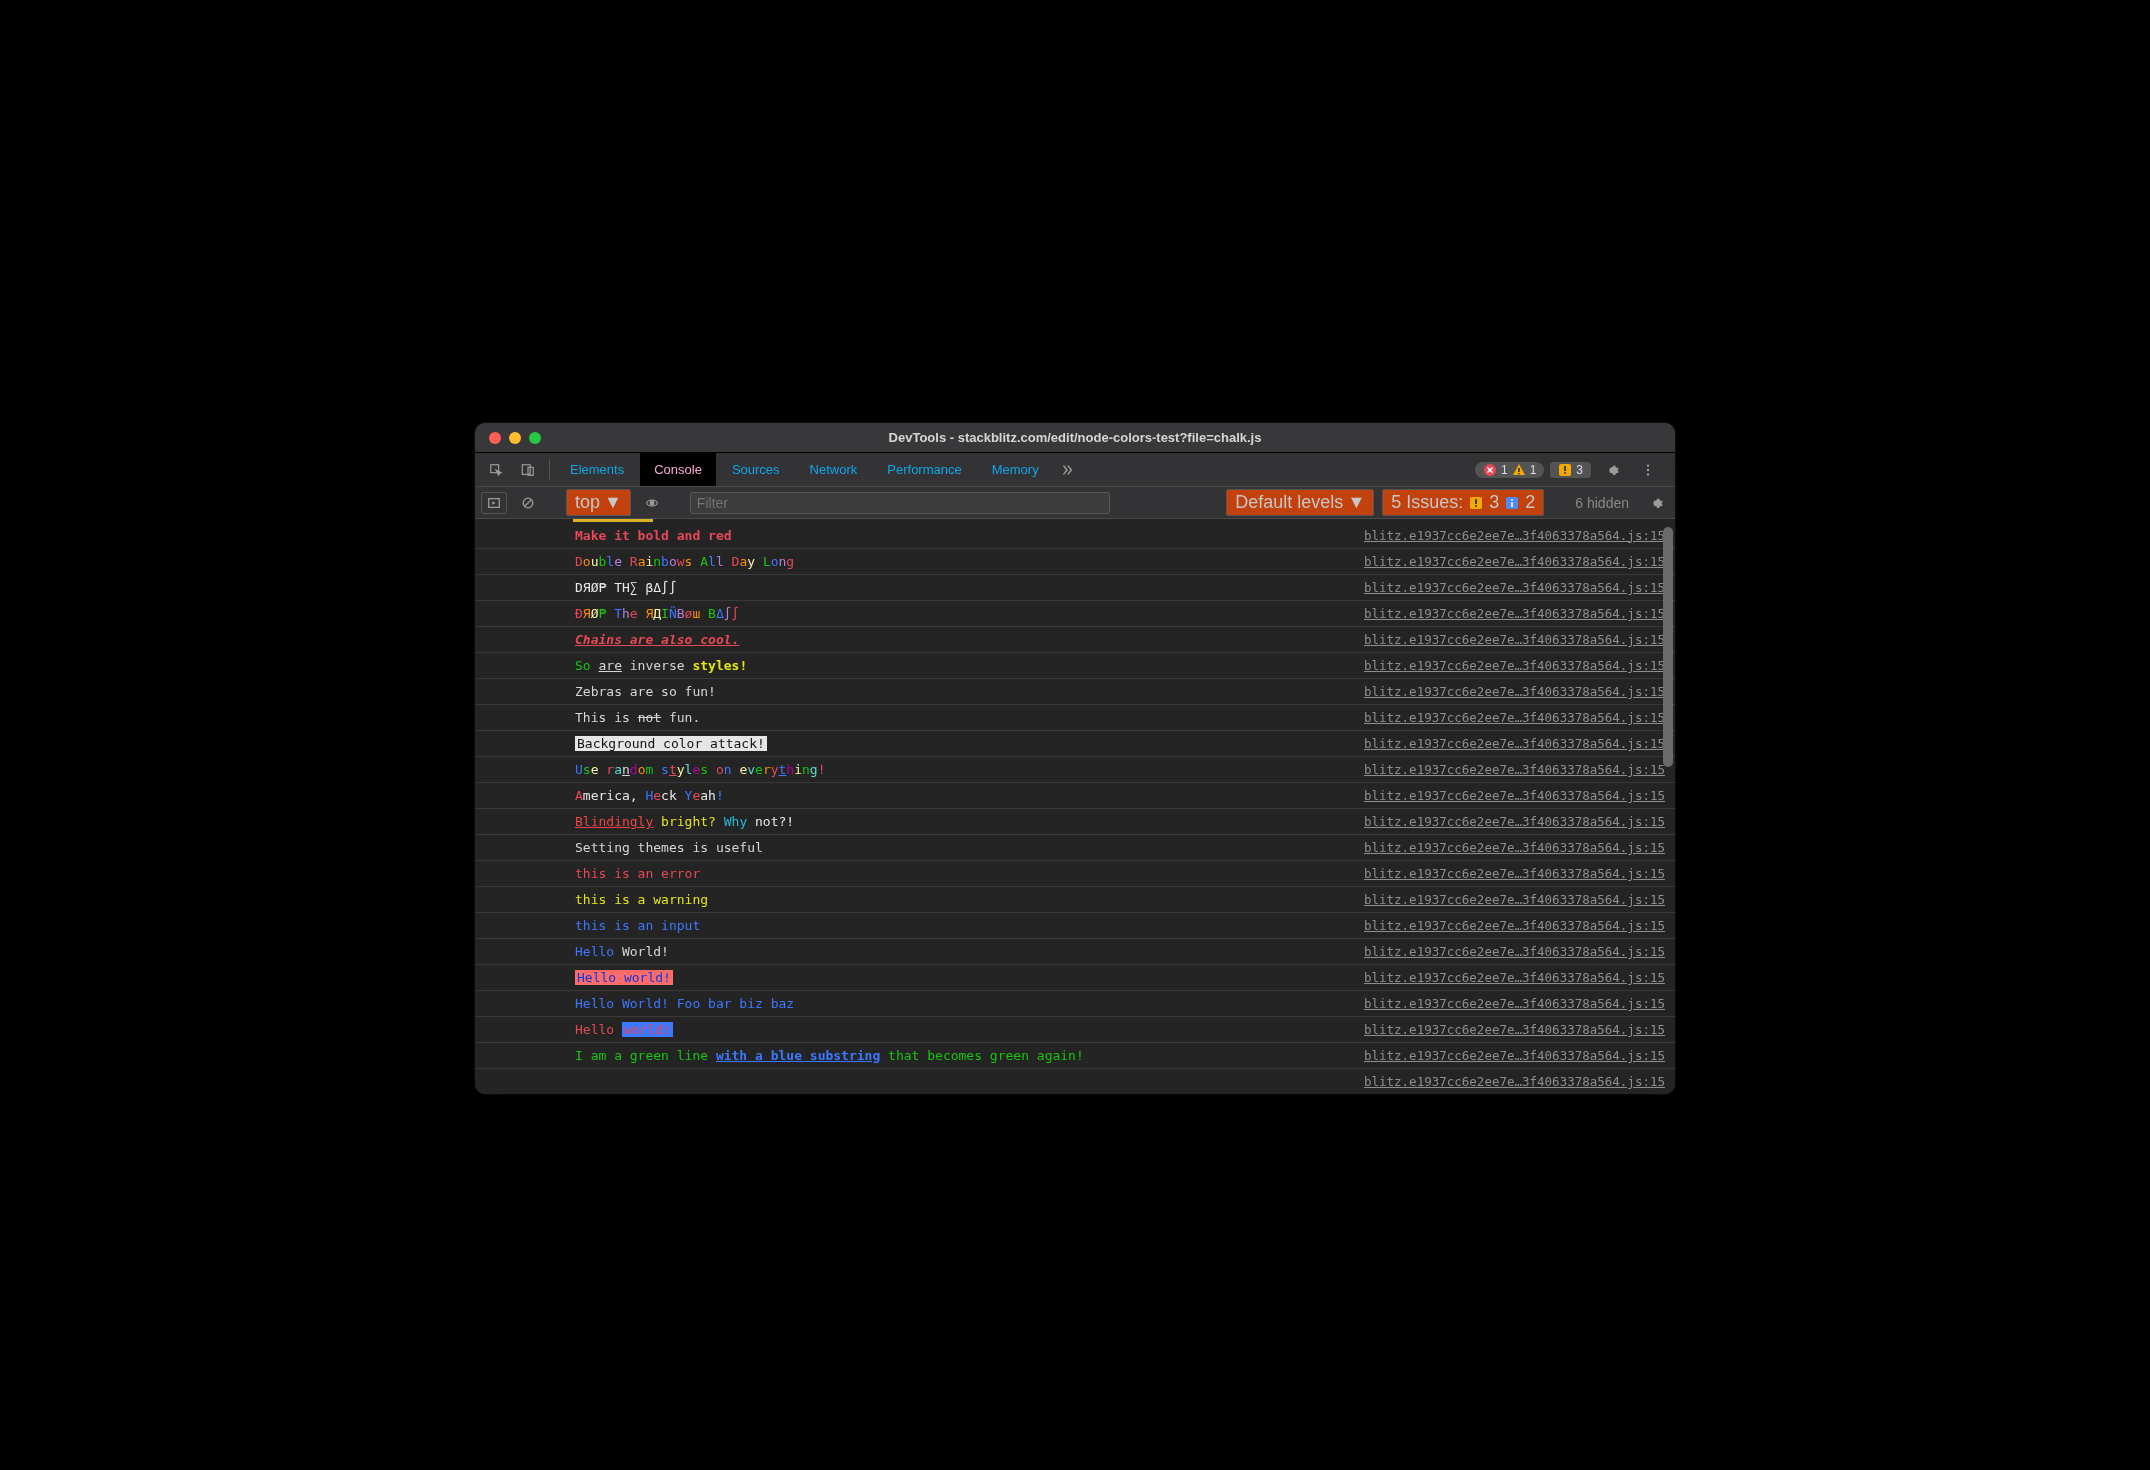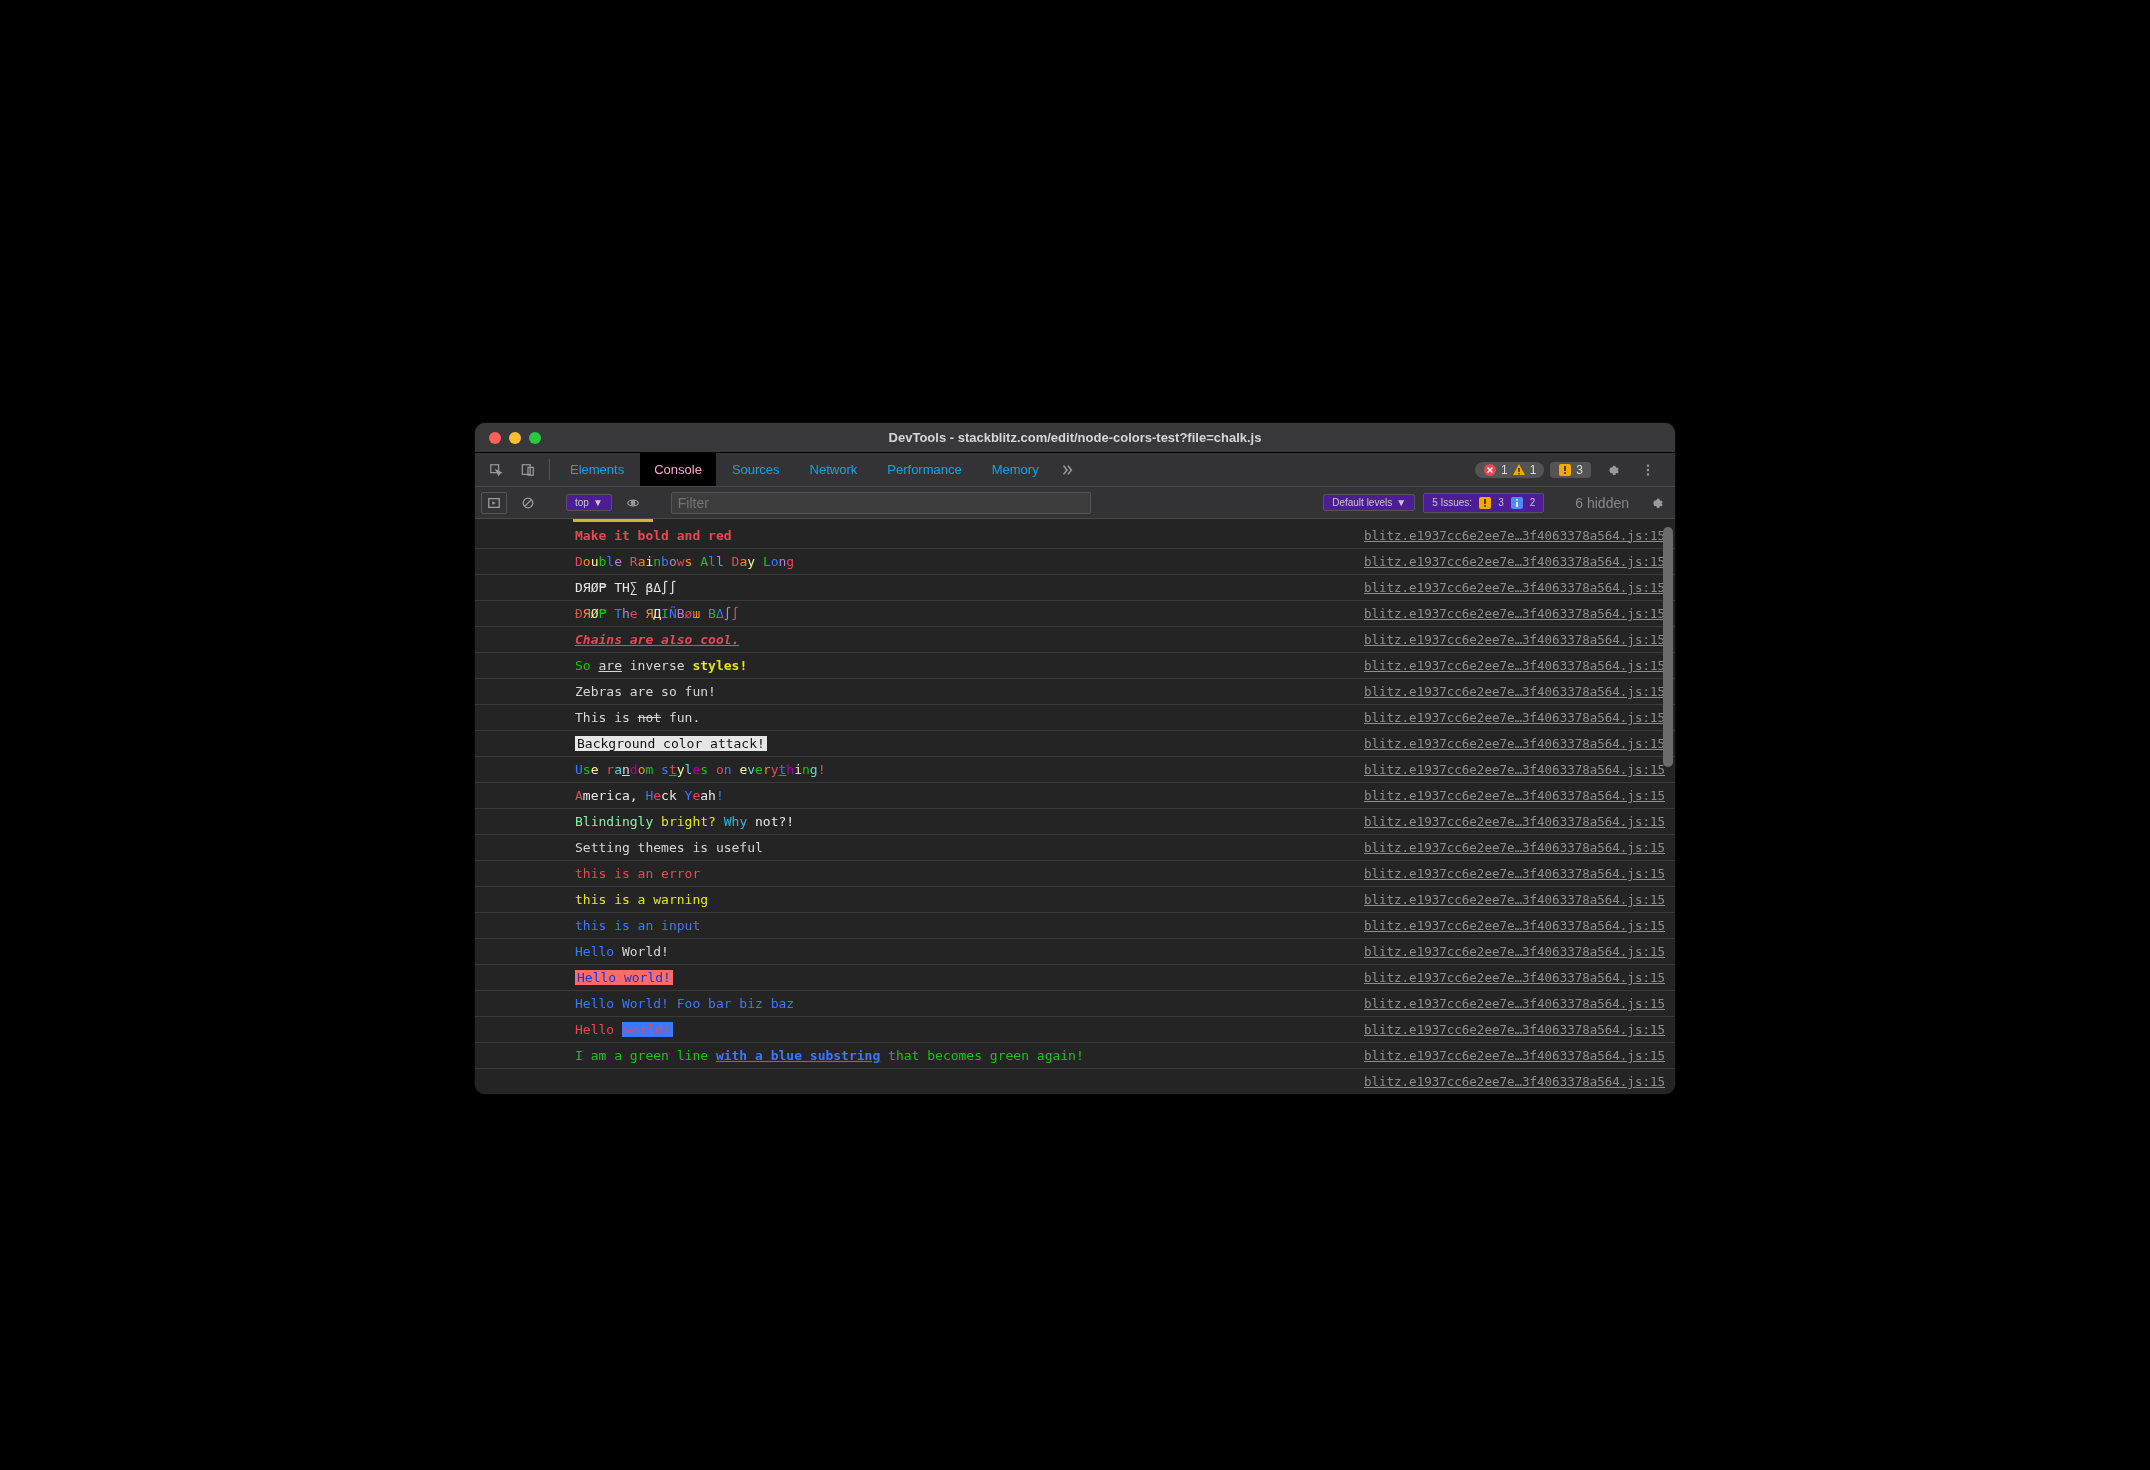--- a/index.html
+++ b/index.html
@@ -50,21 +50,21 @@
     display:inline-flex; align-items:center; gap:4px; font-size:12px;
     background:#545454; border-radius:10px; padding:1px 8px; color:#ddd;
   }
   .badge.boxed { border-radius:4px; }
   .ico { width:14px; height:14px; display:inline-block; }
   .toolbar2 {
     height:32px; background:#333335; border-bottom:1px solid #494949;
     display:flex; align-items:center; gap:8px; padding:0 6px;
   }
   .tbtn { width:26px; height:22px; display:flex; align-items:center; justify-content:center; color:#9a9a9a; border:1px solid transparent; border-radius:2px;}
-  .sel { border:1px solid #555; background:#4c1d95; color:#c7c7c7; padding:2px 8px; font-size:10px; border-radius:2px; display:flex; align-items:center; gap:4px;}
+  .sel { border:1px solid #555; background:#c2410c; color:#c7c7c7; padding:2px 8px; font-size:18px; border-radius:2px; display:flex; align-items:center; gap:4px;}
   input.filter {
     flex: 0 0 420px; height:22px; background:#3c3c3c; border:1px solid #555; color:#ccc;
     padding:0 6px; font-size:14px; border-radius:2px;
   }
   .spacer { flex:1; }
   .hidden-count { color:#888; font-size:14px; padding:0 6px; }
   .console {
     background:#242424;
     font-family: Menlo, Consolas, monospace;
     font-size:13px;
@@ -78,21 +78,21 @@
     border-top:1px solid #3a3a3a; padding:3px 10px 3px 100px; min-height:26px;
     color:#d6d6d6; white-space:pre;
   }
   .row:first-of-type { border-top:none; }
   .src { color:#8e8e8e; text-decoration:underline; font-size:12.5px; cursor:pointer;}
   .scrollbar { position:absolute; right:2px; top:8px; width:10px; height:240px; background:#6b6b6b; border-radius:6px;}
   
   .c-red{color:#e74856;} .c-green{color:#16c60c;} .c-yellow{color:#f9f1a5;}
   .c-blue{color:#3b78ff;} .c-mag{color:#b4009e;} .c-cyan{color:#61d6d6;}
   .c-orange{color:#ff8c00;} .c-purple{color:#b180d7;}
-  .c-brgreen{color:#86efac;} .c-bryellow{color:#e5e510;} .c-brcyan{color:#29b8db;} .c-white{color:#e8e8e8;}
+  .c-brgreen{color:#ef4444;text-decoration:underline;} .c-bryellow{color:#e5e510;} .c-brcyan{color:#29b8db;} .c-white{color:#e8e8e8;}
   .bold{font-weight:bold;} .ita{font-style:italic;} .ul{text-decoration:underline;}
   .st{text-decoration:line-through;}
   .bg-white{background:#e6e6e6;color:#111;padding:0 2px;}
   .bg-red{background:#ff6b6b;color:#0a3adf;padding:0 2px;}
   .bg-blue{background:#3b78ff;color:#e74856;padding:0 2px;}
   svg { display:block; }
 </style>
 </head>
 <body>
 

